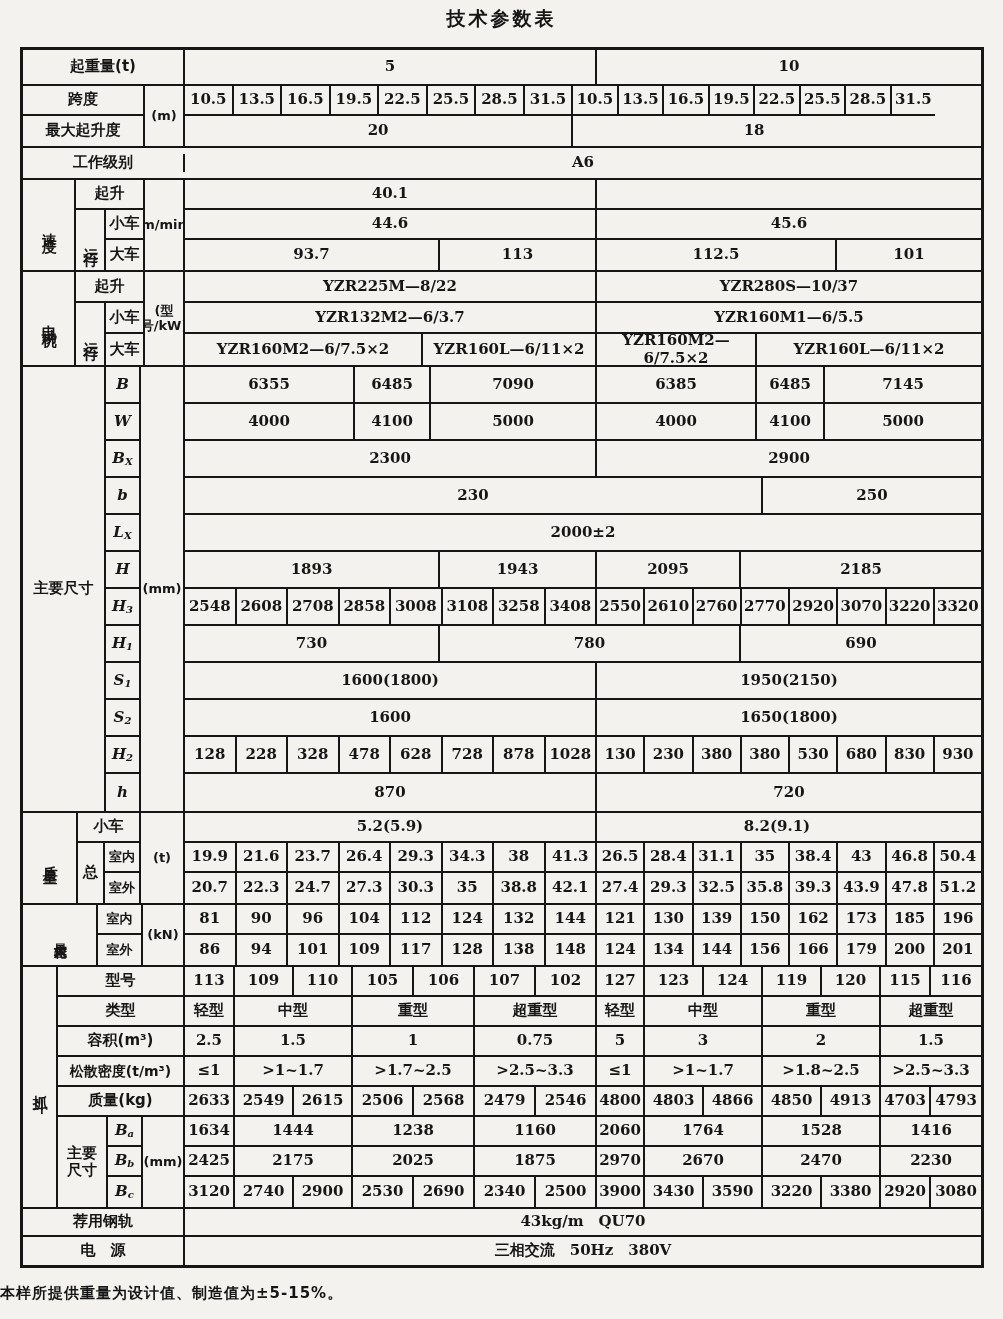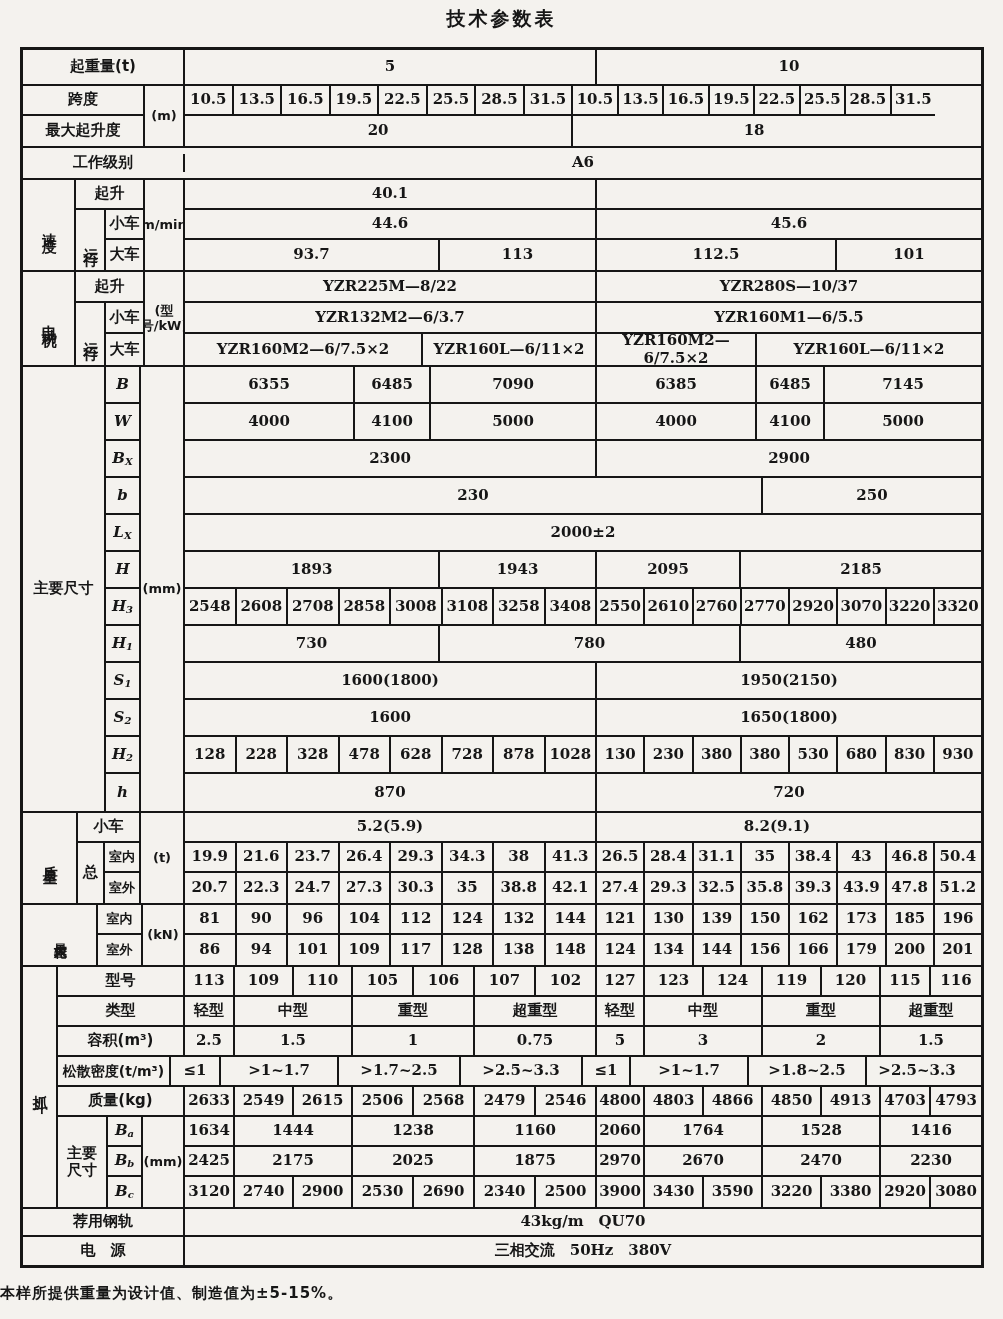--- a/index.html
+++ b/index.html
@@ -322,21 +322,21 @@
             <div class="cell">2770</div>
             <div class="cell">2920</div>
             <div class="cell">3070</div>
             <div class="cell">3220</div>
             <div class="cell">3320</div>
           </div>
       </div>
       <div class="row h37">
         <div class="cell" style="width:255px">730</div>
         <div class="cell" style="width:301px">780</div>
-        <div class="cell end" style="width:240px">480</div>
+        <div class="cell end" style="width:240px">690</div>
       </div>
       <div class="row h37">
         <div class="cell" style="width:412px">1600(1800)</div>
         <div class="cell end" style="width:384px">1950(2150)</div>
       </div>
       <div class="row h37">
         <div class="cell" style="width:412px">1600</div>
         <div class="cell end" style="width:384px">1650(1800)</div>
       </div>
       <div class="row h37">
@@ -546,21 +546,21 @@
             <div class="cell">0.75</div>
           </div>
         <div class="half hr g4R">
             <div class="cell">5</div>
             <div class="cell">3</div>
             <div class="cell">2</div>
             <div class="cell">1.5</div>
           </div>
       </div>
       <div class="row h30">
-        <div class="cell lbl" style="width:113px;font-size:14px">松散密度(t/m³)</div>
+        <div class="cell lbl" style="width:127px;font-size:14px">松散密度(t/m³)</div>
         <div class="half hl g4L">
             <div class="cell">≤1</div>
             <div class="cell">&gt;1~1.7</div>
             <div class="cell">&gt;1.7~2.5</div>
             <div class="cell">&gt;2.5~3.3</div>
           </div>
         <div class="half hr g4R">
             <div class="cell">≤1</div>
             <div class="cell">&gt;1~1.7</div>
             <div class="cell">&gt;1.8~2.5</div>

